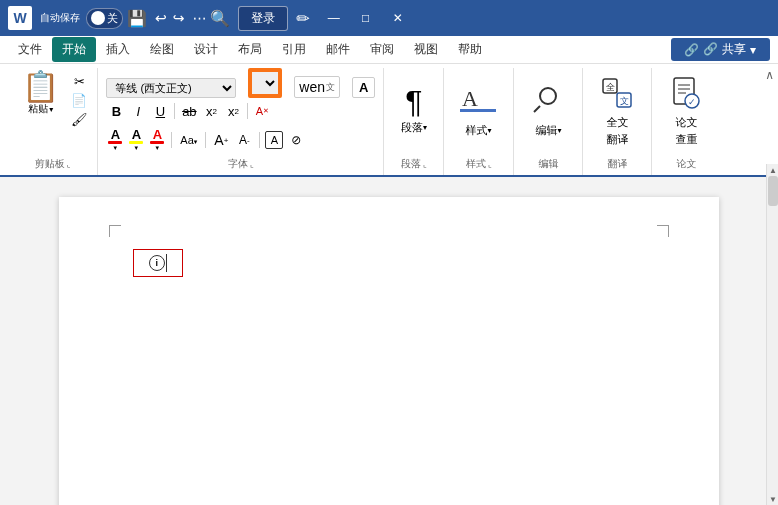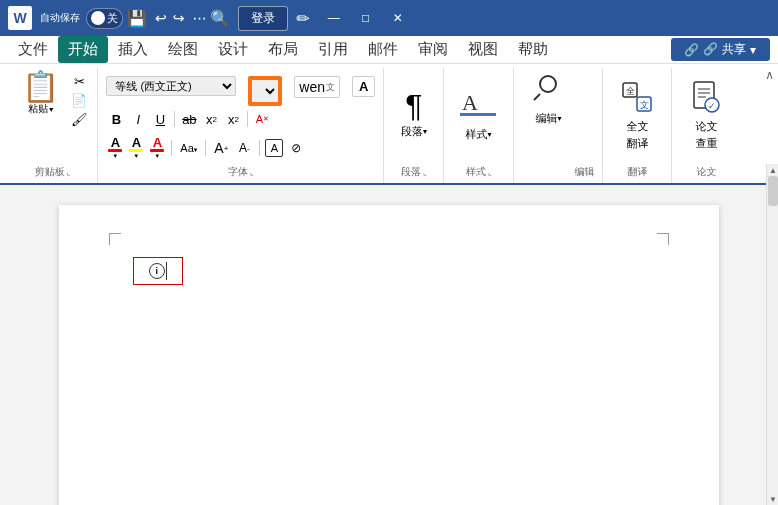--- a/index.html
+++ b/index.html
@@ -49,21 +49,21 @@
       cursor: pointer; font-size: 12px;
     }
 
     
     #menubar {
       display: flex; align-items: center;
       background: white; border-bottom: 1px solid #e0e0e0;
       height: 28px; padding: 0 8px;
     }
     #menubar .menu-item {
-      padding: 4px 10px; font-size: 15px; cursor: pointer; border-radius: 3px;
+      padding: 4px 10px; font-size: 12px; cursor: pointer; border-radius: 3px;
       color: #333;
     }
     #menubar .menu-item.active { background: #0f766e; color: white; }
     #menubar .share-btn {
       margin-left: auto;
       background: #2b579a; color: white;
       padding: 3px 14px; border-radius: 3px; cursor: pointer; font-size: 12px;
       display: flex; align-items: center; gap: 4px;
     }
 
@@ -78,21 +78,21 @@
       border-right: 1px solid #e0e0e0; padding: 0 8px; padding-bottom: 4px;
       min-width: fit-content;
     }
     .ribbon-group:last-child { border-right: none; }
     .ribbon-group-label {
       font-size: 10px; color: #666; text-align: center;
       margin-top: auto; padding-top: 4px; width: 100%;
       display: flex; align-items: center; justify-content: center; gap: 2px;
     }
     .ribbon-group-label .expand-icon { font-size: 8px; cursor: pointer; }
-    .ribbon-row { display: flex; align-items: flex-start; gap: 12px; margin-top: 8px; }
+    .ribbon-row { display: flex; align-items: flex-end; gap: 12px; }
     .paste-btn {
       display: flex; flex-direction: column; align-items: center;
       cursor: pointer; padding: 4px 6px; border-radius: 3px; font-size: 10px;
     }
     .paste-big-icon { font-size: 30px; line-height: 1; }
     .clipboard-small { display: flex; flex-direction: column; gap: 1px; margin-top: 4px; }
     .small-btn {
       cursor: pointer; padding: 1px 3px; border-radius: 2px; font-size: 13px;
       display: flex; align-items: center; justify-content: center;
       width: 20px; height: 18px;
@@ -377,21 +377,21 @@
           <span style="font-size:8px;">▾</span>
         </div>
       </div>
     </div>
     <div class="ribbon-group-label">
       <span>样式</span>
       <span class="expand-icon">⌞</span>
     </div>
   </div>
 
-  <div class="ribbon-group" style="flex-direction:row; min-width:60px;">
+  <div class="ribbon-group" style="flex-direction:column; min-width:60px;">
     <div style="flex:1; display:flex; align-items:center; justify-content:center;">
       <div class="ribbon-large-btn">
         <div style="font-size:30px; line-height:1;">
           <svg width="36" height="32" viewBox="0 0 36 32">
             <circle cx="18" cy="12" r="8" fill="none" stroke="#333" stroke-width="2"></circle>
             <line x1="10" y1="22" x2="4" y2="28" stroke="#333" stroke-width="2"></line>
           </svg>
         </div>
         <div style="display:flex; align-items:center;">
           <span>编辑</span>

